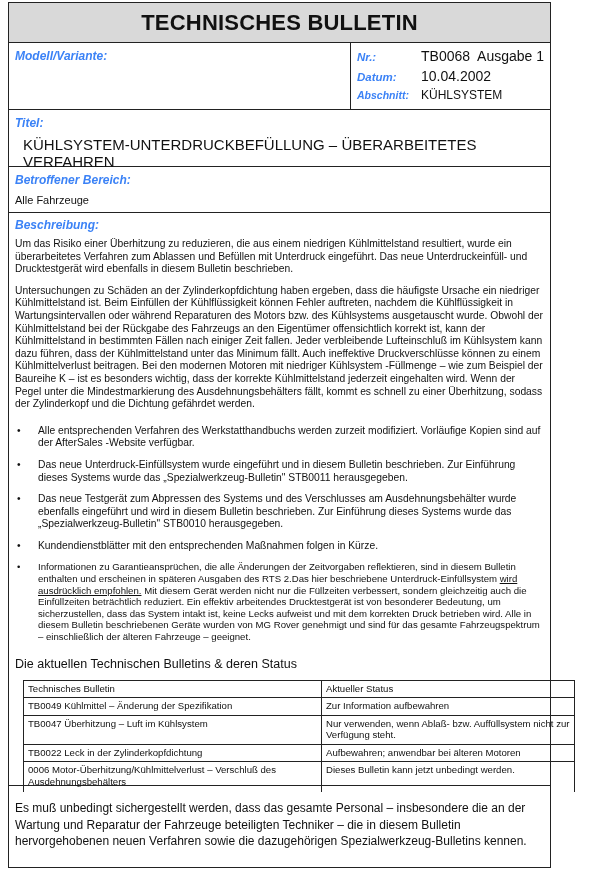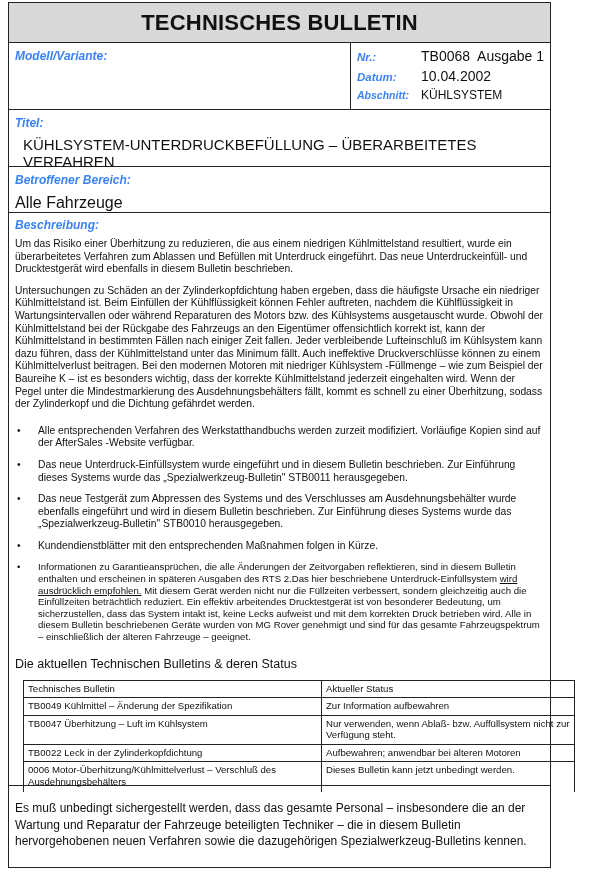--- a/index.html
+++ b/index.html
@@ -23,21 +23,21 @@
     .value-large { font-size: 14px; margin-top: 4px; }
     .meta-line { display: flex; align-items: baseline; height: 20px; }
     .meta-line .label { width: 64px; font-size: 11.5px; }
     .meta-line .mval { font-size: 14px; }
     .meta-line .mval.small { font-size: 12px; }
 
     .section { border-bottom: 1.5px solid #222; padding: 6px 6px; }
     .sec-title { height: 57px; }
     .sec-title .value-large { font-size: 15px; margin-top: 6px; margin-left: 8px; }
     .sec-area { height: 46px; }
-    .sec-area .value-small { font-size: 16px; margin-top: 7px; }
+    .sec-area .value-small { font-size: 11px; margin-top: 7px; }
 
     .sec-desc { height: 573px; padding-top: 5px; }
     .para { font-size: 10.3px; line-height: 12.6px; margin-top: 6px; }
     .bullets { margin-top: 14px; }
     .bullet { display: flex; font-size: 10.3px; line-height: 12.6px; margin-bottom: 9px; }
     .bullet .dot { width: 23px; flex: none; padding-left: 2px; }
     .bullet .btext { flex: 1; padding-right: 2px; }
     .underline { text-decoration: underline; }
 
     .table-heading { font-size: 12.5px; margin-top: 14px; margin-bottom: 9px; }

